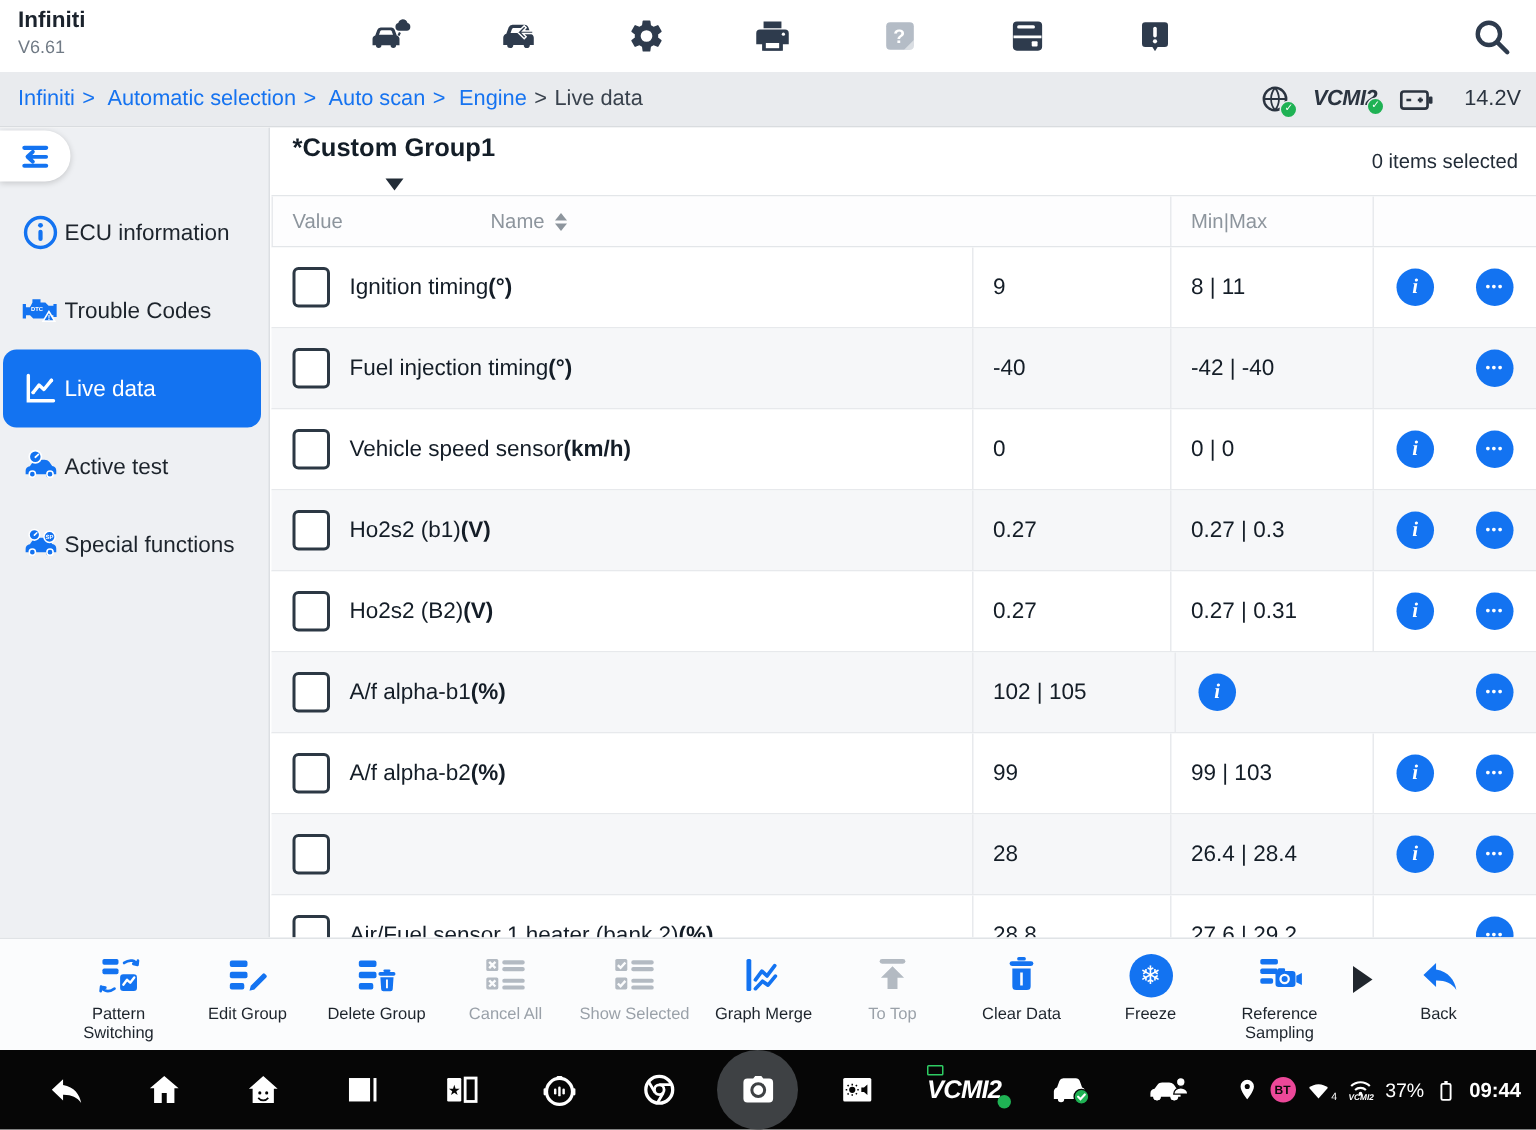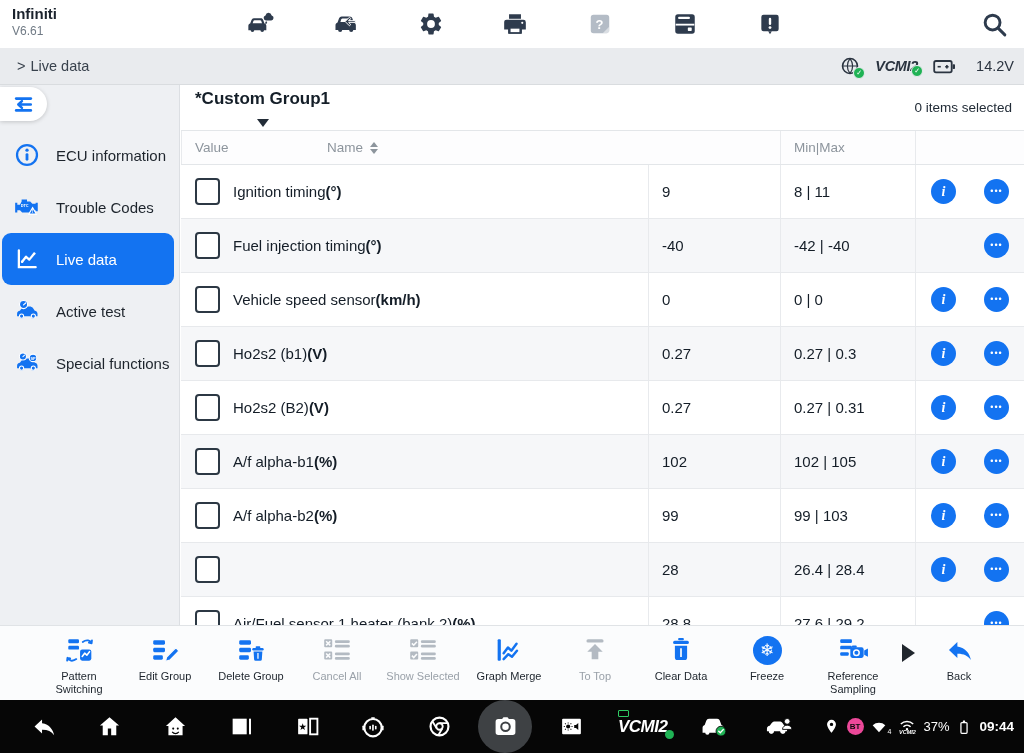--- a/index.html
+++ b/index.html
@@ -32,21 +32,21 @@
   .green-check{position:absolute;right:-5px;bottom:-3px;width:10px;height:10px;border-radius:50%;background:#1fb254;
     color:#fff;font-size:7px;line-height:10px;text-align:center;border:1px solid #e9ebee;}
   .vci-name{font-style:italic;font-weight:bold;font-size:14.5px;letter-spacing:-0.3px;}
   .batt-group{display:flex;align-items:center;gap:20px;font-size:14.5px;}
   
   .content{position:absolute;top:85px;left:0;width:1024px;height:540px;background:#fff;overflow:hidden;}
   .sidebar{position:absolute;left:0;top:0;width:180px;height:540px;background:#eef0f3;border-right:1px solid #dcdfe3;box-sizing:border-box;}
   .collapse-pill{position:absolute;left:0;top:2px;width:47px;height:34px;background:#fff;border-radius:0 17px 17px 0;
     box-shadow:0 1px 4px rgba(0,0,0,.18);display:flex;align-items:center;justify-content:center;color:#1373f1;cursor:pointer;}
   .side-items{position:absolute;top:44px;left:0;width:180px;display:flex;flex-direction:column;}
-  .side-item{height:52px;display:flex;align-items:center;gap:15px;padding-left:13px;font-size:15px;color:#1d242c;cursor:pointer;}
+  .side-item{height:52px;display:flex;align-items:center;gap:2px;padding-left:13px;font-size:15px;color:#1d242c;cursor:pointer;}
   .side-item .si-ic{width:28px;height:26px;display:flex;align-items:center;justify-content:center;flex:none;}
   .side-item.active{background:#1373f1;color:#fff;border-radius:9px;margin:0 6px 0 2px;padding-left:11px;}
   .side-label{white-space:nowrap;}
   
   .main{position:absolute;left:181px;top:0;width:843px;height:540px;}
   .group-header{height:45px;display:flex;align-items:center;border-bottom:1px solid #e3e6e9;}
   .group-title{margin-left:14px;font-size:17px;font-weight:bold;color:#141e28;display:flex;align-items:center;gap:10px;cursor:pointer;flex-direction:column;}
   .caret-down{width:0;height:0;border-left:6px solid transparent;border-right:6px solid transparent;border-top:8px solid #222c37;}
   .sel-status{margin-left:auto;margin-right:12px;font-size:13.5px;color:#222c37;}
   .thead{height:33px;display:flex;align-items:stretch;border-bottom:1px solid #e3e6e9;font-size:13.5px;color:#8d959d;background:#fdfdfe;}
@@ -169,20 +169,31 @@
     </div>
   <div class="tb-search">
       <svg viewBox="0 0 24 24" width="27" height="27" xmlns="http://www.w3.org/2000/svg">
         <circle cx="10.3" cy="10.3" r="6.6" fill="none" stroke="currentColor" stroke-width="2.6"></circle>
         <path d="M15.2 15.2l6 6" stroke="currentColor" stroke-width="2.6" stroke-linecap="round"></path>
       </svg>
     </div>
 </div>
 
 <div class="breadcrumb">
+  <span style="display:inline;">
+    
+  
+      <span class="crumb-item"><span class="crumb-link">Infiniti</span><span class="crumb-sep">&gt;</span></span>
+    
+      <span class="crumb-item"><span class="crumb-link">Automatic selection</span><span class="crumb-sep">&gt;</span></span>
+    
+      <span class="crumb-item"><span class="crumb-link">Auto scan</span><span class="crumb-sep">&gt;</span></span>
+    
+      <span class="crumb-item"><span class="crumb-link">Engine</span></span>
+    </span>
   <span class="crumb-last-sep">&gt;</span>
   <span class="crumb-current">Live data</span>
   <div class="bc-right">
     <span class="badge-wrap">
       <span>
           <svg viewBox="0 0 22 22" width="20" height="20" xmlns="http://www.w3.org/2000/svg">
             <circle cx="11" cy="11" r="8.2" fill="none" stroke="#2b3440" stroke-width="1.8"></circle>
             <path d="M2.8 11h16.4M11 2.8a13 13 0 0 1 0 16.4M11 2.8a13 13 0 0 0 0 16.4" fill="none" stroke="#2b3440" stroke-width="1.3"></path>
           </svg>
         </span>
@@ -409,21 +420,20 @@
               </span>
             </div>
           </div>
         </div>
 
         <div class="drow">
           <div class="td c-name">
             <span class="checkbox"></span>
             <span class="row-name"><span>A/f alpha-b1</span><span class="unit">(%)</span></span>
           </div>
-          <div class="td c-value">102</div>
           <div class="td c-minmax">102 | 105</div>
           <div class="td c-actions">
             <div class="act-wrap">
               <span class="circle-btn">
                 <span class="info-i">i</span>
               </span>
               <span class="circle-btn">
                 <span class="dots">•••</span>
               </span>
             </div>

